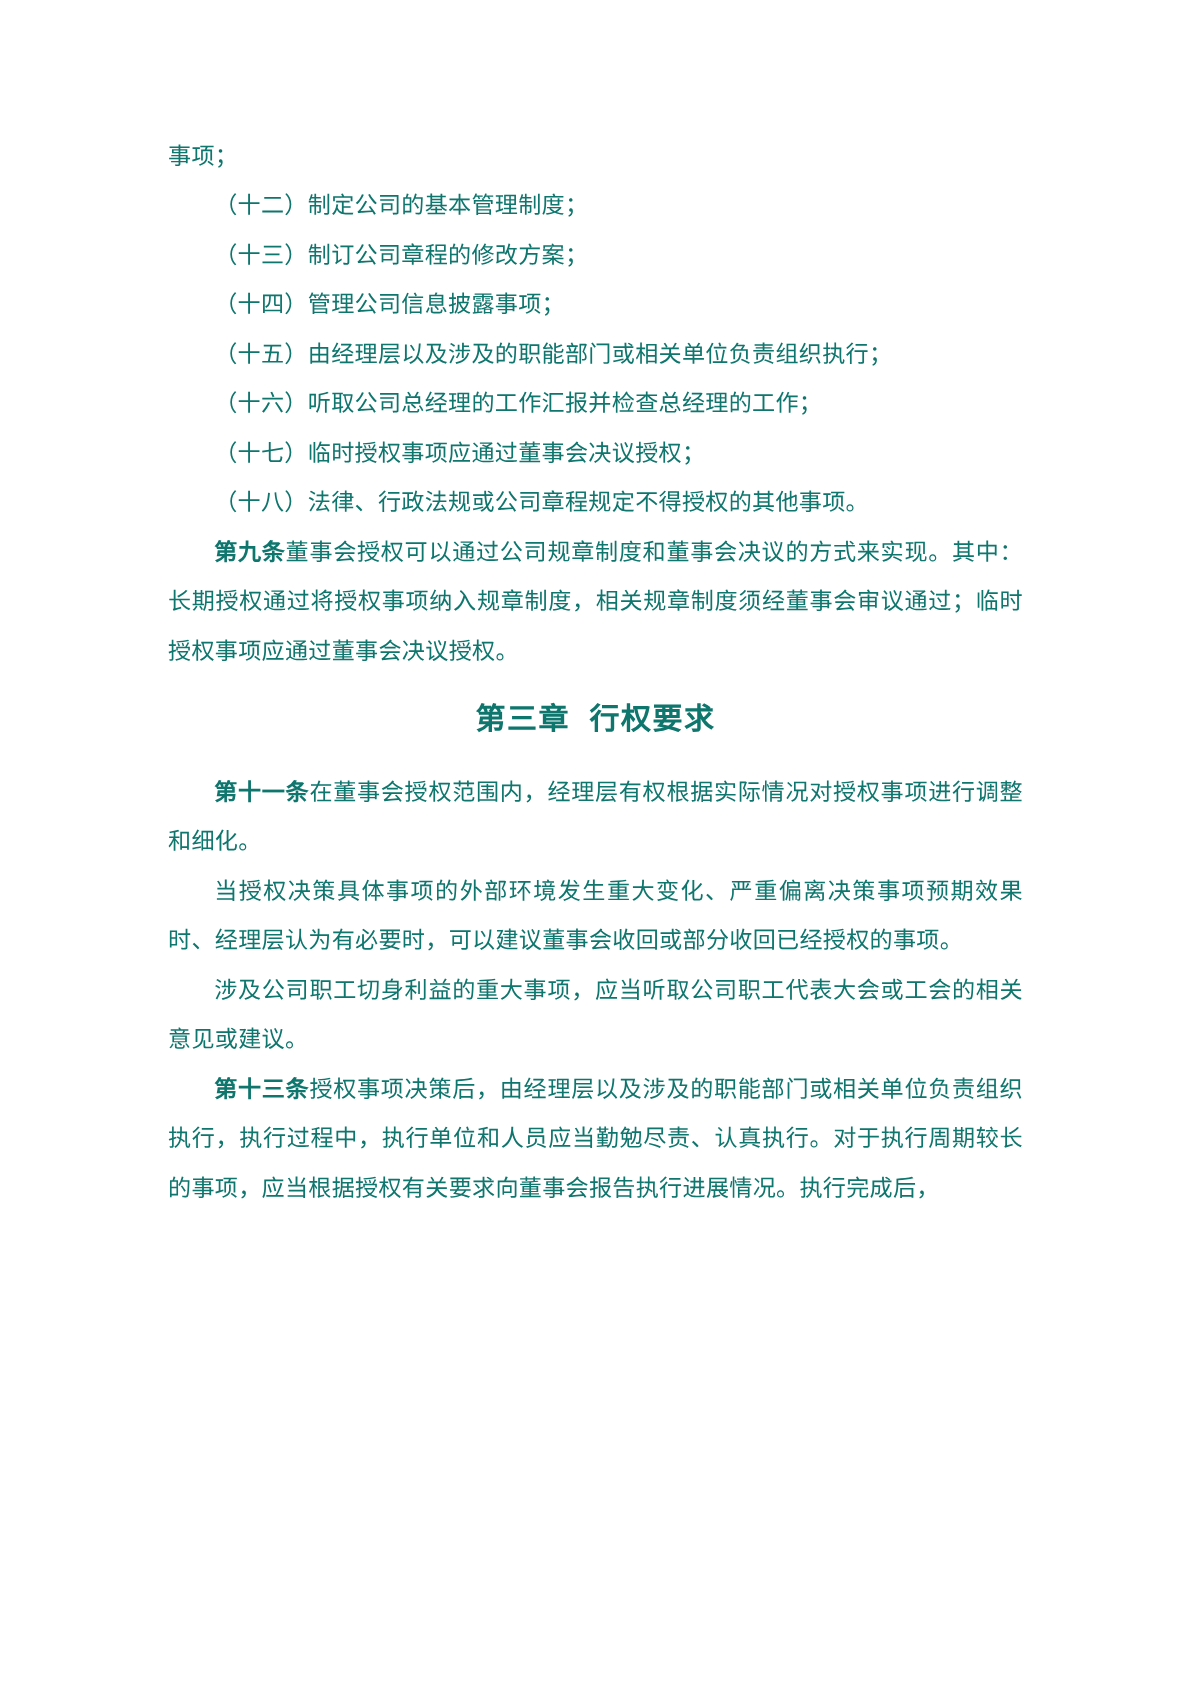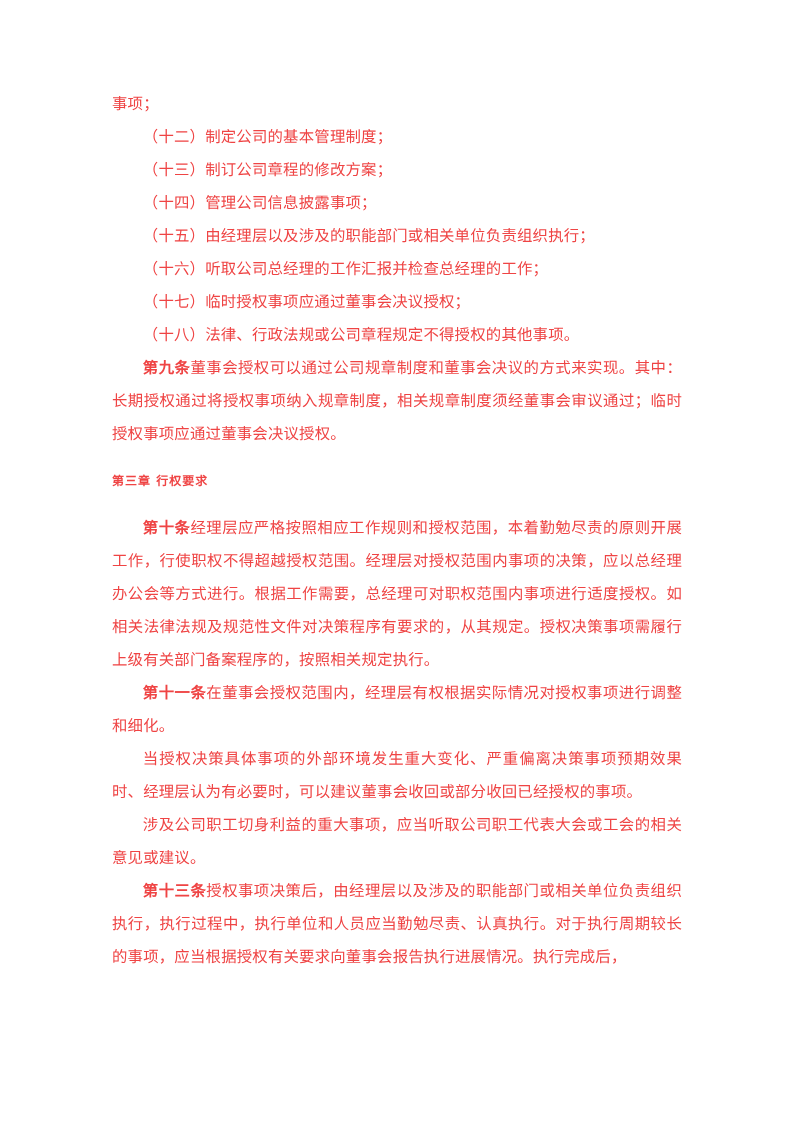--- a/index.html
+++ b/index.html
@@ -8,21 +8,21 @@
     background: #ffffff;
   }
   .page {
     position: relative;
     width: 793px;
     height: 1122px;
     background: #ffffff;
     margin: 0 auto;
     overflow: hidden;
     font-family: "DejaVu Serif", "Liberation Serif", serif;
-    color: #ef4444;
+    color: #0f766e;
   }
   .content {
     position: absolute;
     left: 112px;
     top: 88px;
     width: 570px;
   }
   .para {
     font-size: 15.4px;
     line-height: 33px;
@@ -31,25 +31,27 @@
     margin: 0;
     letter-spacing: 0.2px;
   }
   .indent-1 {
     text-indent: 2em;
   }
   .indent-0 {
     text-indent: 0;
   }
   .heading {
-    font-size: 12px;
+    font-size: 20px;
     line-height: 33px;
+    text-align: center;
     font-weight: bold;
     margin: 0;
     letter-spacing: 1px;
+    font-family: Liberation Mono, monospace;
   }
   .spacer-heading {
     height: 14px;
   }
   .art-label {
     font-weight: bold;
   }
 </style>
 </head>
 <body>
@@ -66,21 +68,20 @@
     <p class="para indent-1">（十六）听取公司总经理的工作汇报并检查总经理的工作；</p>
     <p class="para indent-1">（十七）临时授权事项应通过董事会决议授权；</p>
     <p class="para indent-1">（十八）法律、行政法规或公司章程规定不得授权的其他事项。</p>
 
     <p class="para indent-1"><span class="art-label">第九条</span><span>董事会授权可以通过公司规章制度和董事会决议的方式来实现。其中：长期授权通过将授权事项纳入规章制度，相关规章制度须经董事会审议通过；临时授权事项应通过董事会决议授权。</span></p>
 
     <div class="spacer-heading"></div>
     <p class="heading">第三章  行权要求</p>
     <div class="spacer-heading"></div>
 
-    <p class="para indent-1"><span class="art-label">第十条</span><span>经理层应严格按照相应工作规则和授权范围，本着勤勉尽责的原则开展工作，行使职权不得超越授权范围。经理层对授权范围内事项的决策，应以总经理办公会等方式进行。根据工作需要，总经理可对职权范围内事项进行适度授权。如相关法律法规及规范性文件对决策程序有要求的，从其规定。授权决策事项需履行上级有关部门备案程序的，按照相关规定执行。</span></p>
 
     <p class="para indent-1"><span class="art-label">第十一条</span><span>在董事会授权范围内，经理层有权根据实际情况对授权事项进行调整和细化。</span></p>
 
     <p class="para indent-1">当授权决策具体事项的外部环境发生重大变化、严重偏离决策事项预期效果时、经理层认为有必要时，可以建议董事会收回或部分收回已经授权的事项。</p>
 
 
     <p class="para indent-1">涉及公司职工切身利益的重大事项，应当听取公司职工代表大会或工会的相关意见或建议。</p>
 
     <p class="para indent-1"><span class="art-label">第十三条</span><span>授权事项决策后，由经理层以及涉及的职能部门或相关单位负责组织执行，执行过程中，执行单位和人员应当勤勉尽责、认真执行。对于执行周期较长的事项，应当根据授权有关要求向董事会报告执行进展情况。执行完成后，</span></p>
 

